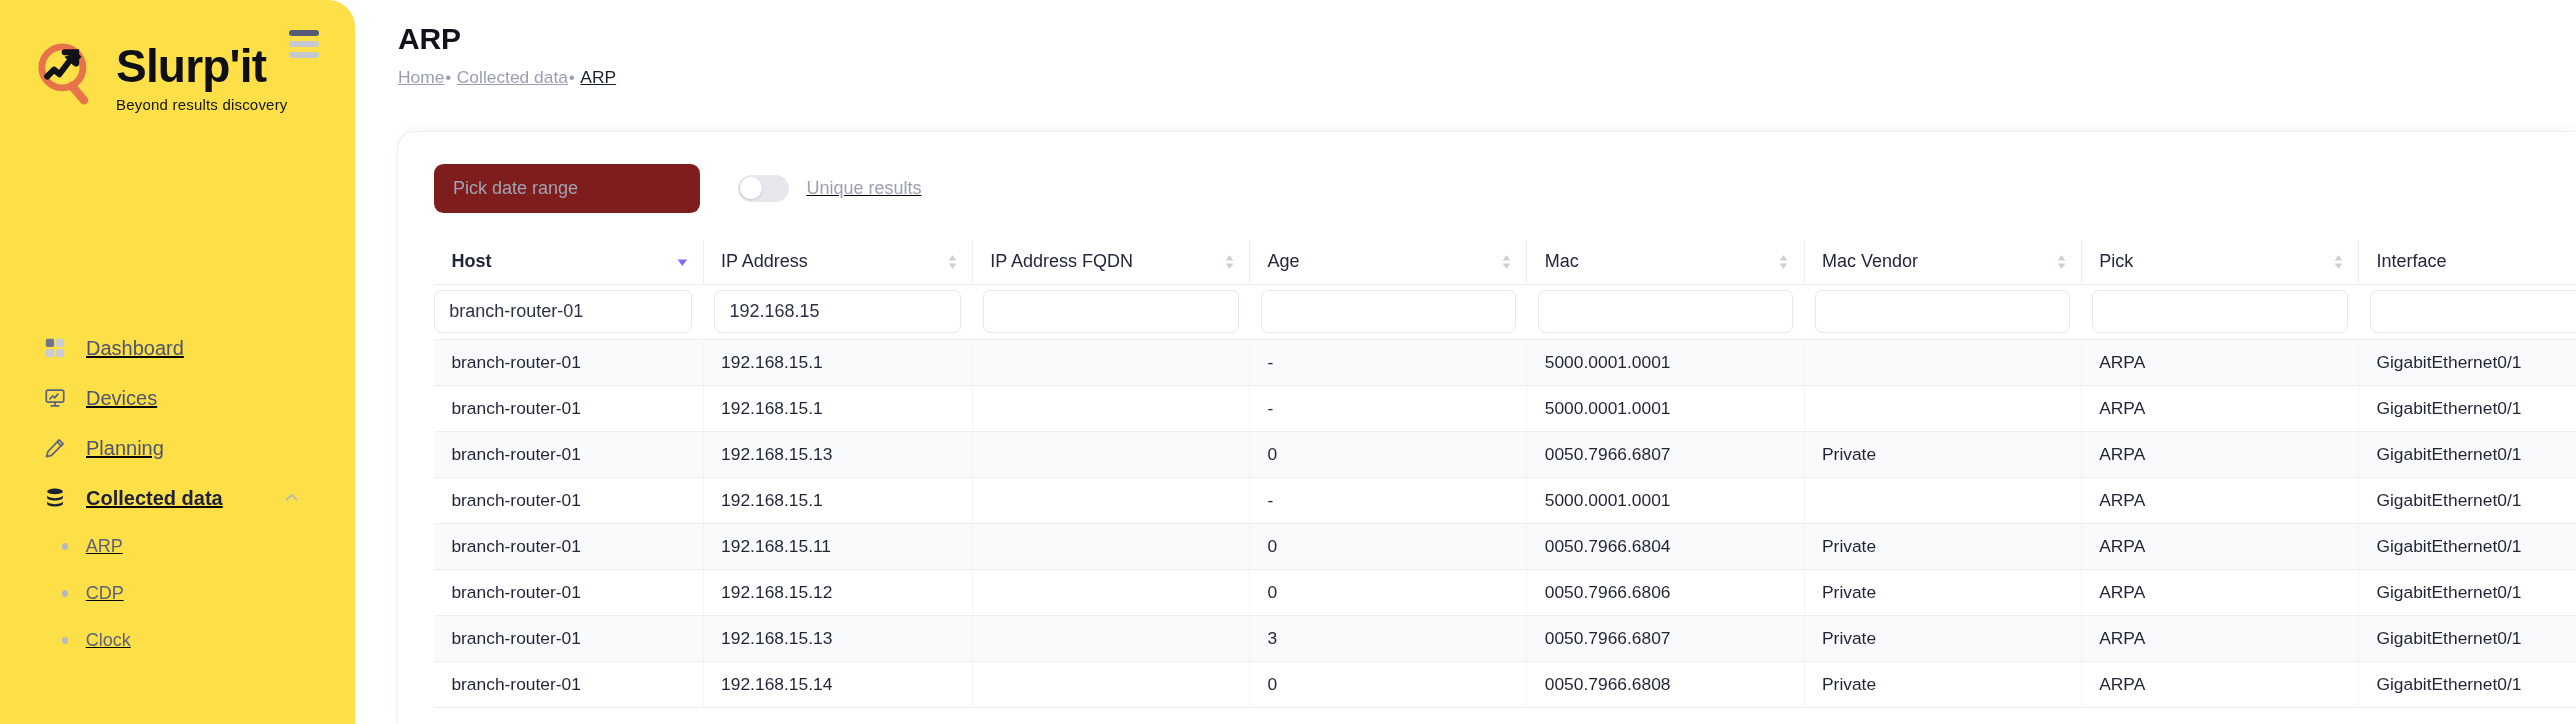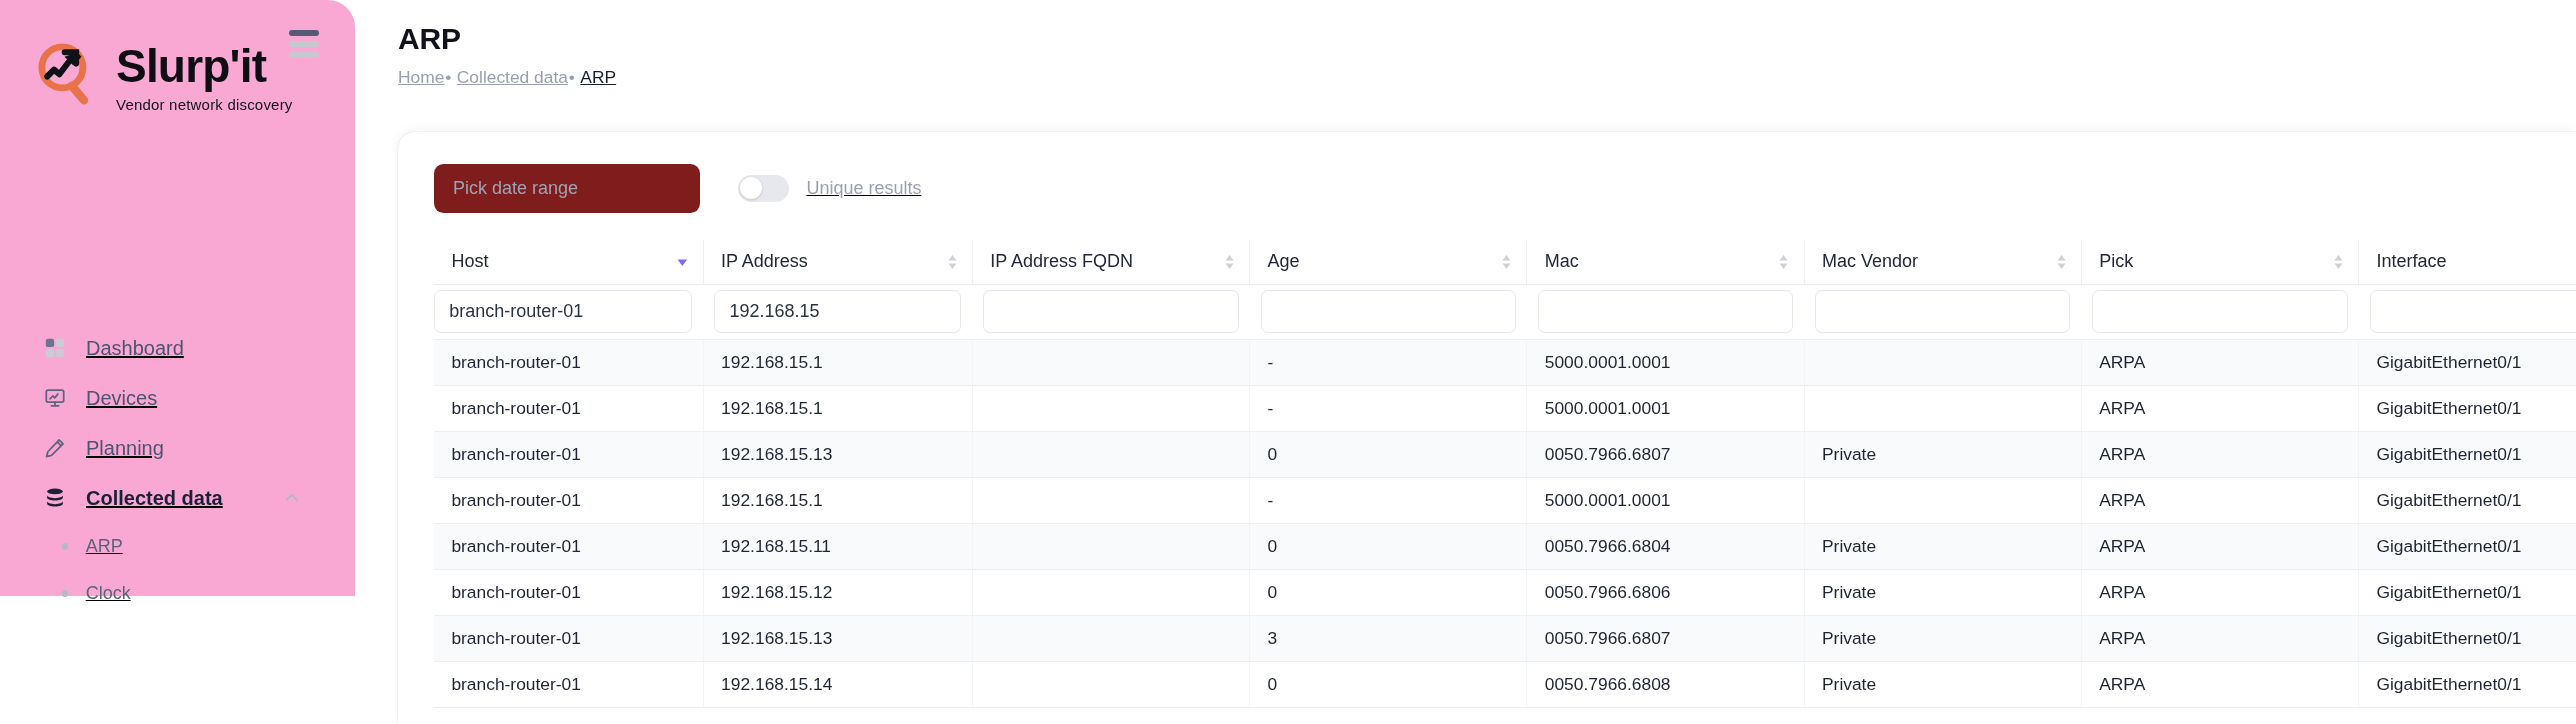--- a/index.html
+++ b/index.html
@@ -6,22 +6,22 @@
   html, body {
     width: 2576px; height: 724px;
     font-family: "Liberation Sans", sans-serif;
     background: #ffffff;
     overflow: hidden;
   }
   .app { display: flex; width: 2576px; height: 724px; background:#ffffff; }
 
   
   .sidebar {
-    width: 355px; height: 596px; flex: 0 0 355px;
-    background: #f9a8d4;
+    width: 355px; height: 724px; flex: 0 0 355px;
+    background: #fde047;
     border-top-right-radius: 27px;
     position: relative;
   }
   .sidebar-top {
     height: 147px;
     display: flex; align-items: center;
     padding: 0 20.6px 0 32px;
     position: relative;
   }
   .logo-wrap { display: flex; align-items: flex-start; }
@@ -106,21 +106,21 @@
   table.grid th, table.grid td {
     text-align: left; font-weight: 400;
     border-bottom: 0.8px solid #eceef1;
   }
   table.grid th {
     height: 44px; font-size: 18px; color: #222838;
     border-left: 0.8px solid #eceef1;
     padding-left: 17.4px; position: relative;
     background:#ffffff; cursor: pointer;
   }
-  table.grid th:first-child { border-left: none; }
+  table.grid th:first-child { border-left: none; font-weight: bold; }
   .sort-ico { position:absolute; right: 14.3px; top: 50%; transform: translateY(-50%); }
   .filter-row td {
     height: 55px; padding: 0 11px; border-bottom: 0.8px solid #eceef1;
   }
   .filter-row td:first-child { padding-left: 0; }
   .fin {
     width: 100%; height: 43px; border: 0.8px solid #e4e7ec;
     border-radius: 7.1px; background:#ffffff;
     font-size: 18px; color:#2b3242; padding: 0 14.3px;
     font-family: "Liberation Sans", sans-serif; outline: none;
@@ -144,21 +144,21 @@
       <div class="logo-wrap">
         <svg class="logo-mark" viewBox="0 0 100 100">
           <circle cx="40" cy="40" r="27" fill="none" stroke="#e8734a" stroke-width="9"></circle>
           <rect x="55" y="56" width="11" height="36" rx="5.5" transform="rotate(-40 60 74)" fill="#e8734a"></rect>
           <polyline points="20,52 29,43 36,49 52,28" fill="none" stroke="#111118" stroke-width="8" stroke-linejoin="round" stroke-linecap="round"></polyline>
           <polygon points="54,18 62,18 62,34 46,34" fill="#111118" transform="rotate(45 54 26)"></polygon>
           <polyline points="43,20 58,20 58,35" fill="none" stroke="#111118" stroke-width="8" stroke-linecap="round"></polyline>
         </svg>
         <div class="logo-text">
           <div class="logo-name">Slurp'it</div>
-          <div class="logo-tag">Vendor network discovery</div>
+          <div class="logo-tag">Beyond results discovery</div>
         </div>
       </div>
       <div class="hamburger">
         <span></span>
         <span></span>
         <span></span>
       </div>
     </div>
 
     <nav class="nav">
@@ -207,20 +207,24 @@
         <span>Collected data</span>
         <svg class="nav-chevron" viewBox="0 0 24 24" fill="none" stroke="#b4b7c4" stroke-width="2.4">
           <polyline points="5,15 12,8 19,15" stroke-linecap="round" stroke-linejoin="round"></polyline>
         </svg>
       </div>
 
       <div class="subnav">
         <div class="sub-item">
           <span class="sub-dot"></span>
           <span>ARP</span>
+        </div>
+        <div class="sub-item">
+          <span class="sub-dot"></span>
+          <span>CDP</span>
         </div>
         <div class="sub-item">
           <span class="sub-dot"></span>
           <span>Clock</span>
         </div>
       </div>
     </nav>
   </aside>
 
   <main class="main">

